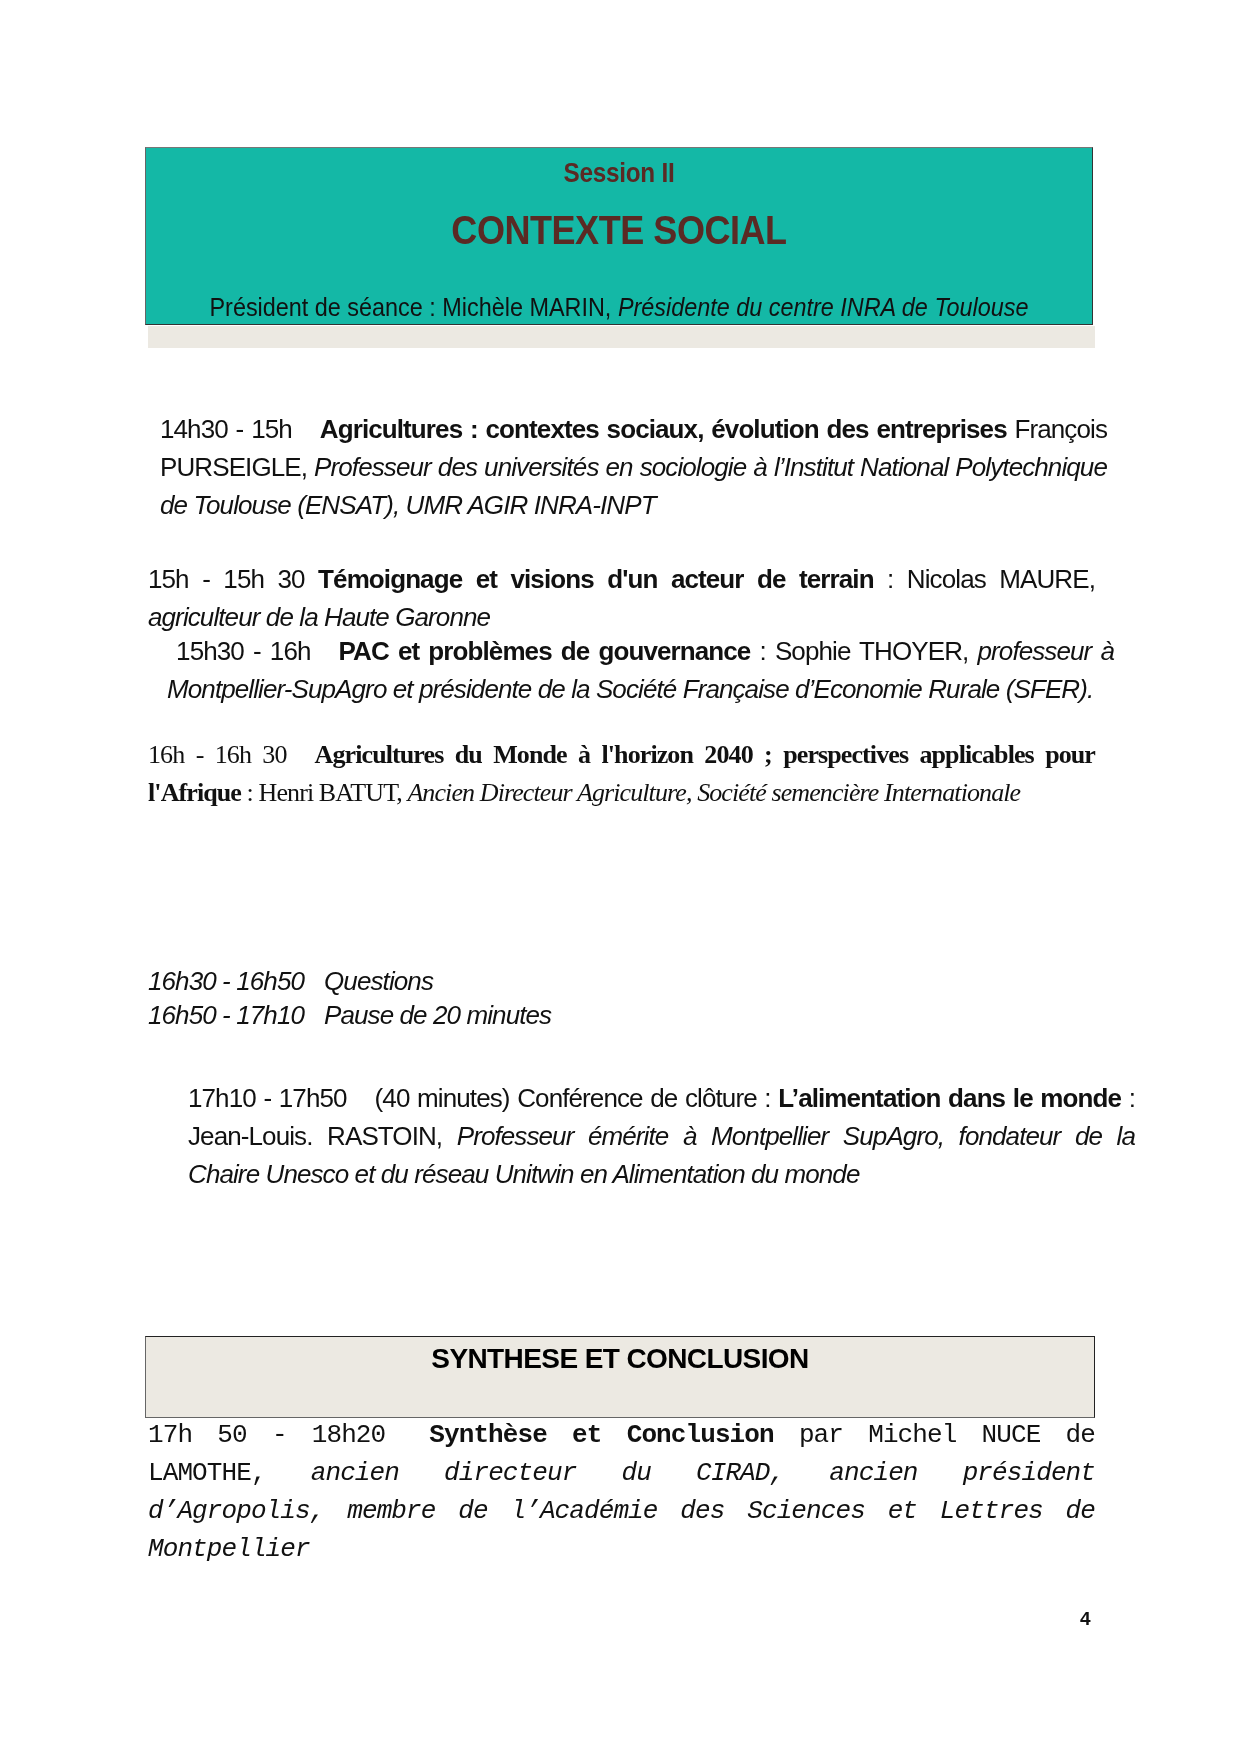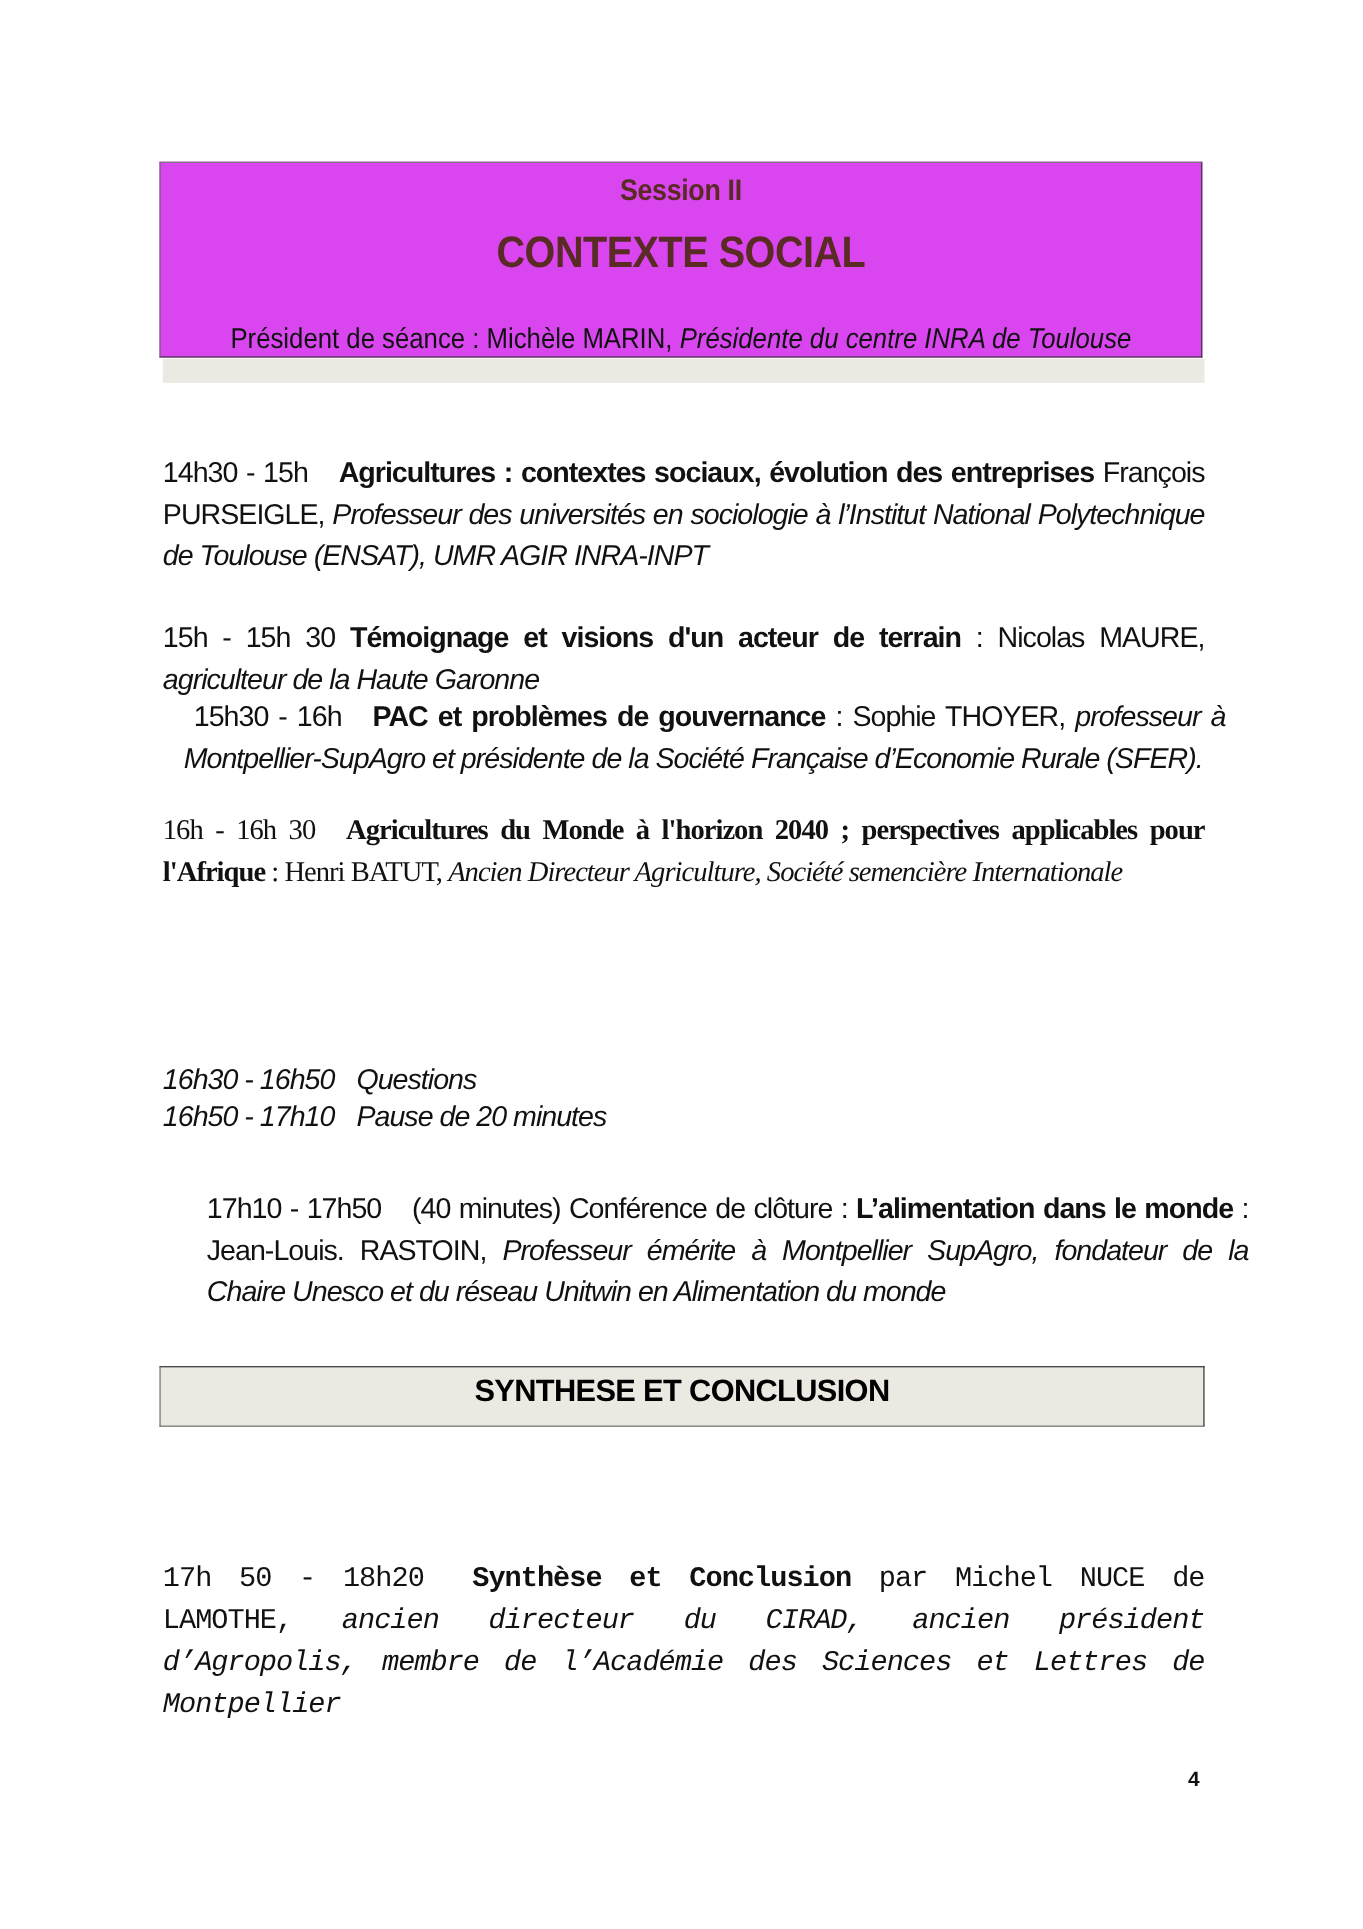--- a/index.html
+++ b/index.html
@@ -3,21 +3,21 @@
 <meta charset="utf-8">
 <style>
   html, body { margin: 0; padding: 0; }
   body {
     width: 1239px; height: 1754px; background: #ffffff; position: relative;
     font-family: "Liberation Sans", sans-serif; color: #111;
     overflow: hidden;
   }
   .session-box {
     position: absolute; left: 145px; top: 147px; width: 948px; height: 178px;
-    background: #d946ef; border: 1px solid #333; border-top-color: #777; border-left-color: #666;
+    background: #14b8a6; border: 1px solid #333; border-top-color: #777; border-left-color: #666;
     box-sizing: border-box;
   }
   .session-shadow {
     position: absolute; left: 148px; top: 326px; width: 947px; height: 22px;
     background: #ece9e2;
   }
   .session-label {
     position: absolute; left: 0; right: 0; top: 10px; text-align: center;
     font-weight: bold; font-size: 27px; color: #5a2a24; letter-spacing: -0.3px;
     transform: scaleX(0.9);
@@ -34,21 +34,21 @@
   }
   .para {
     position: absolute; left: 148px; width: 947px;
     font-size: 26px; line-height: 38px; text-align: justify;
     text-align-last: left;
   }
   .condensed { letter-spacing: -0.9px; word-spacing: 0px; }
   b { font-weight: bold; }
   i { font-style: italic; }
   .synth-box {
-    position: absolute; left: 145px; top: 1242px; width: 950px; height: 55px;
+    position: absolute; left: 145px; top: 1336px; width: 950px; height: 82px;
     background: #ece9e2; border: 1px solid #222; border-left-color: #666; border-bottom-color: #666;
     box-sizing: border-box;
   }
   .synth-title {
     position: absolute; left: 0; right: 0; top: 6px; text-align: center;
     font-weight: bold; font-size: 28px; color: #000; letter-spacing: -0.6px;
   }
   .page-number {
     position: absolute; left: 1080px; top: 1608px; font-size: 19px; font-weight: bold;
   }
@@ -58,21 +58,21 @@
 </head>
 <body>
 
 <div class="session-box">
   <div class="session-label">Session II</div>
   <div class="session-title">CONTEXTE SOCIAL</div>
   <div class="session-president"><span>Président de séance : Michèle MARIN, </span><i>Présidente du centre INRA de Toulouse</i></div>
 </div>
 <div class="session-shadow"></div>
 
-<div class="para condensed" style="top:410px;">
+<div class="para condensed" style="top:410px;margin-left:12px;">
   <span>14h30 - 15h</span><span class="gap1"></span><b>Agricultures  : contextes sociaux, évolution des entreprises</b><span> François PURSEIGLE, </span><i>Professeur des universités en sociologie à l’Institut National Polytechnique de Toulouse (ENSAT), UMR AGIR INRA-INPT</i>
 </div>
 
 <div class="para condensed" style="top:560px;">
   <span>15h - 15h 30</span> <b>Témoignage et visions d'un acteur de terrain</b><span> : Nicolas MAURE, </span><i>agriculteur de la Haute Garonne</i>
 </div>
 
 <div class="para condensed" style="top:632px;margin-left:19px;">
   &nbsp;<span>15h30 - 16h</span><span class="gap1"></span><b>PAC et problèmes de gouvernance</b><span> : Sophie THOYER, </span><i>professeur à Montpellier-SupAgro et présidente de la Société Française d’Economie Rurale (SFER).</i>
 </div>

